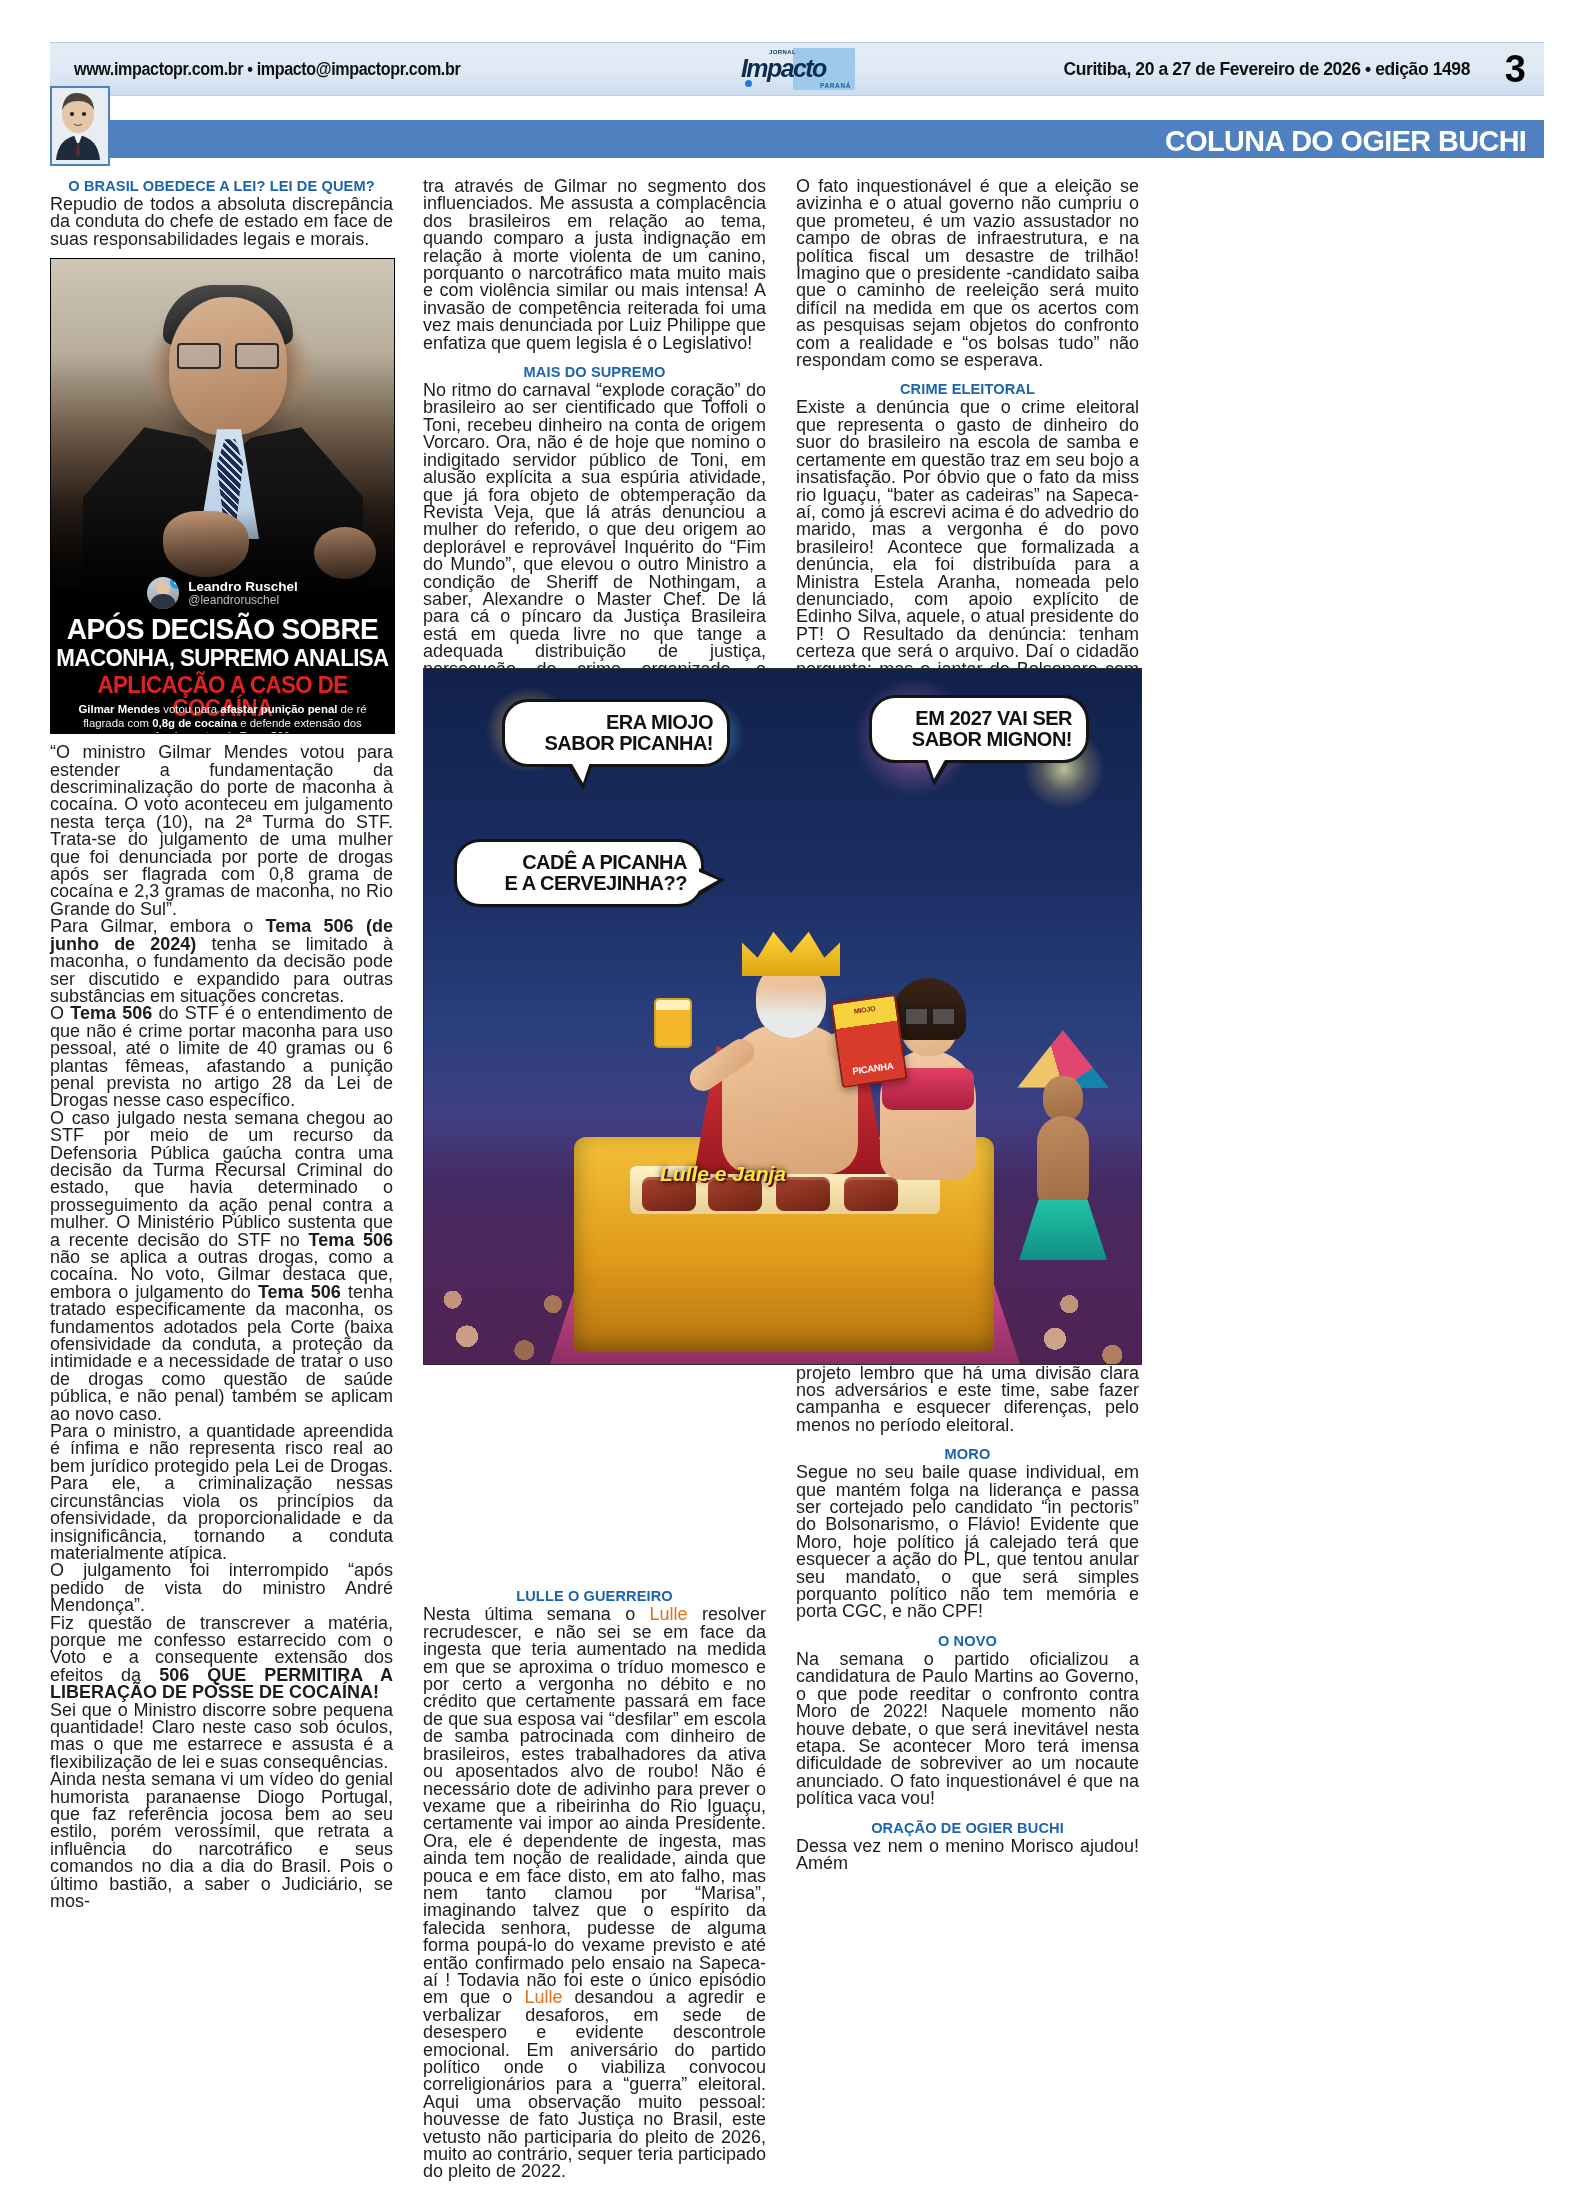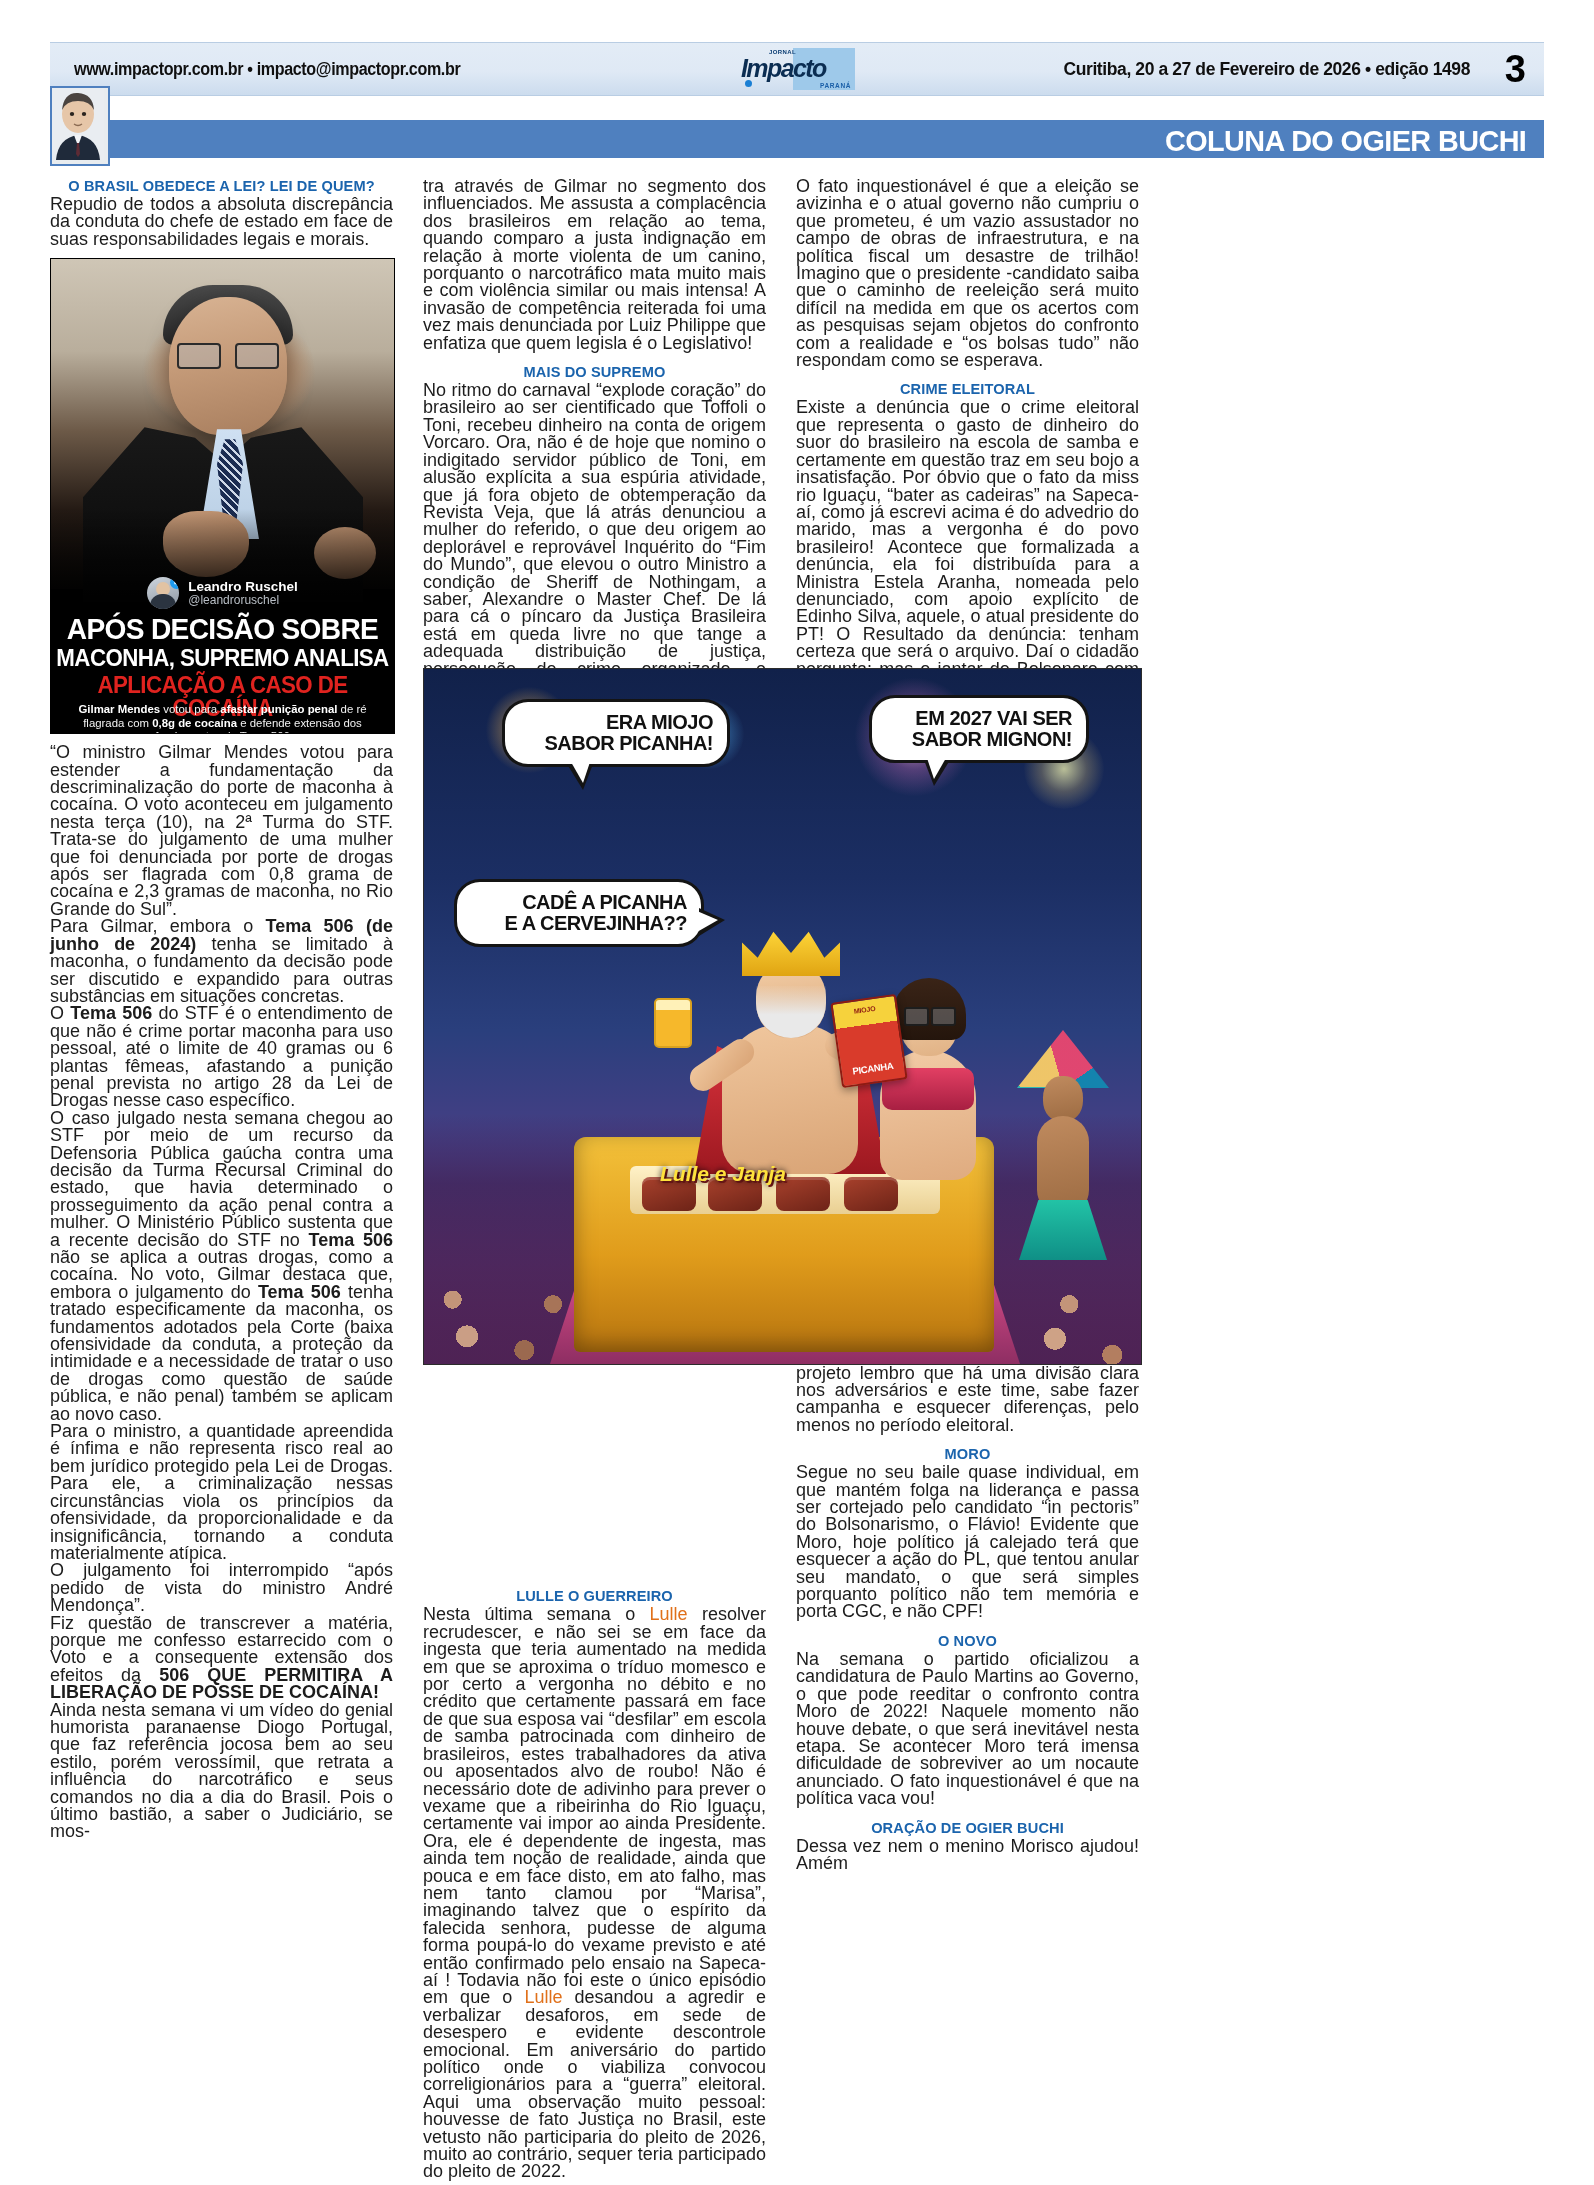--- a/index.html
+++ b/index.html
@@ -368,21 +368,21 @@
     letter-spacing:-0.5px;
   }
   .bubble .tail{
     position:absolute;width:0;height:0;
   }
   .b1{left:78px;top:30px;width:194px;}
   .b1 .tail{bottom:-26px;left:62px;
     border-left:16px solid transparent;border-right:10px solid transparent;border-top:26px solid #141414;}
   .b1 .tail:after{content:"";position:absolute;left:-12px;top:-28px;
     border-left:12px solid transparent;border-right:7px solid transparent;border-top:21px solid #fff;}
-  .b2{left:30px;top:170px;width:216px;margin-top:40px;}
+  .b2{left:30px;top:170px;width:216px;}
   .b2 .tail{right:-24px;top:26px;
     border-top:12px solid transparent;border-bottom:16px solid transparent;border-left:26px solid #141414;}
   .b2 .tail:after{content:"";position:absolute;left:-28px;top:-9px;
     border-top:9px solid transparent;border-bottom:12px solid transparent;border-left:21px solid #fff;}
   .b3{right:52px;top:26px;width:186px;}
   .b3 .tail{bottom:-26px;left:52px;
     border-left:10px solid transparent;border-right:16px solid transparent;border-top:26px solid #141414;}
   .b3 .tail:after{content:"";position:absolute;left:-7px;top:-28px;
     border-left:7px solid transparent;border-right:12px solid transparent;border-top:21px solid #fff;}
   .dancer{
@@ -494,20 +494,21 @@
       </div>
 
       <div>
           <p class="body">“O ministro Gilmar Mendes votou para estender a fundamentação da descriminalização do porte de maconha à cocaína. O voto aconteceu em julgamento nesta terça (10), na 2ª Turma do STF. Trata-se do julgamento de uma mulher que foi denunciada por porte de drogas após ser flagrada com 0,8 grama de cocaína e 2,3 gramas de maconha, no Rio Grande do Sul”.</p>
           <p class="body">Para Gilmar, embora o <span class="b"><span class="b"><span class="b">Tema 506</span></span> (de junho de 2024)</span> tenha se limitado à maconha, o fundamento da decisão pode ser discutido e expandido para outras substâncias em situações concretas.</p>
           <p class="body">O <span class="b"><span class="b">Tema 506</span></span> do STF é o entendimento de que não é crime portar maconha para uso pessoal, até o limite de 40 gramas ou 6 plantas fêmeas, afastando a punição penal prevista no artigo 28 da Lei de Drogas nesse caso específico.</p>
           <p class="body">O caso julgado nesta semana chegou ao STF por meio de um recurso da Defensoria Pública gaúcha contra uma decisão da Turma Recursal Criminal do estado, que havia determinado o prosseguimento da ação penal contra a mulher. O Ministério Público sustenta que a recente decisão do STF no <span class="b"><span class="b">Tema 506</span></span> não se aplica a outras drogas, como a cocaína. No voto, Gilmar destaca que, embora o julgamento do <span class="b"><span class="b">Tema 506</span></span> tenha tratado especificamente da maconha, os fundamentos adotados pela Corte (baixa ofensividade da conduta, a proteção da intimidade e a necessidade de tratar o uso de drogas como questão de saúde pública, e não penal) também se aplicam ao novo caso.</p>
           <p class="body">Para o ministro, a quantidade apreendida é ínfima e não representa risco real ao bem jurídico protegido pela Lei de Drogas. Para ele, a criminalização nessas circunstâncias viola os princípios da ofensividade, da proporcionalidade e da insignificância, tornando a conduta materialmente atípica.</p>
           <p class="body">O julgamento foi interrompido “após pedido de vista do ministro André Mendonça”.</p>
           <p class="body">Fiz questão de transcrever a matéria, porque me confesso estarrecido com o Voto e a consequente extensão dos efeitos da <span class="b">506 QUE PERMITIRA A LIBERAÇÃO DE POSSE DE COCAÍNA!</span></p>
+          <p class="body">Sei que o Ministro discorre sobre pequena quantidade! Claro neste caso sob óculos, mas o que me estarrece e assusta é a flexibilização de lei e suas consequências.</p>
           <p class="body">Ainda nesta semana vi um vídeo do genial humorista paranaense Diogo Portugal, que faz referência jocosa bem ao seu estilo, porém verossímil, que retrata a influência do narcotráfico e seus comandos no dia a dia do Brasil. Pois o último bastião, a saber o Judiciário, se mos-</p>
         </div>
     </div>
 
     <div class="col2-inner">
       <p class="body">tra através de Gilmar no segmento dos influenciados. Me assusta a complacência dos brasileiros em relação ao tema, quando comparo a justa indignação em relação à morte violenta de um canino, porquanto o narcotráfico mata muito mais e com violência similar ou mais intensa! A invasão de competência reiterada foi uma vez mais denunciada por Luiz Philippe que enfatiza que quem legisla é o Legislativo!</p>
 
       <div class="secthead">MAIS DO SUPREMO</div>
       <p class="body">No ritmo do carnaval “explode coração” do brasileiro ao ser cientificado que Toffoli o Toni, recebeu dinheiro na conta de origem Vorcaro. Ora, não é de hoje que nomino o indigitado servidor público de Toni, em alusão explícita a sua espúria atividade, que já fora objeto de obtemperação da Revista Veja, que lá atrás denunciou a mulher do referido, o que deu origem ao deplorável e reprovável Inquérito do “Fim do Mundo”, que elevou o outro Ministro a condição de Sheriff de Nothingam, a saber, Alexandre o Master Chef. De lá para cá o píncaro da Justiça Brasileira está em queda livre no que tange a adequada distribuição de justiça, persecução do crime organizado, e sobretudo e em consequência no que tange a credibilidade. Imaginar que em face das recentes denúncias a sociedade brasileira não exija que de fato o senado abra finalmente os devidos processos de impedimento e Toni e Alexandre é acreditar na falência das instituições, o que não quero e muito menos apregoar! Todavia não há mais que procrastinar! Esta gente precisa ser despida da toga, na forma da lei, por óbvio e mais do</p>
 

